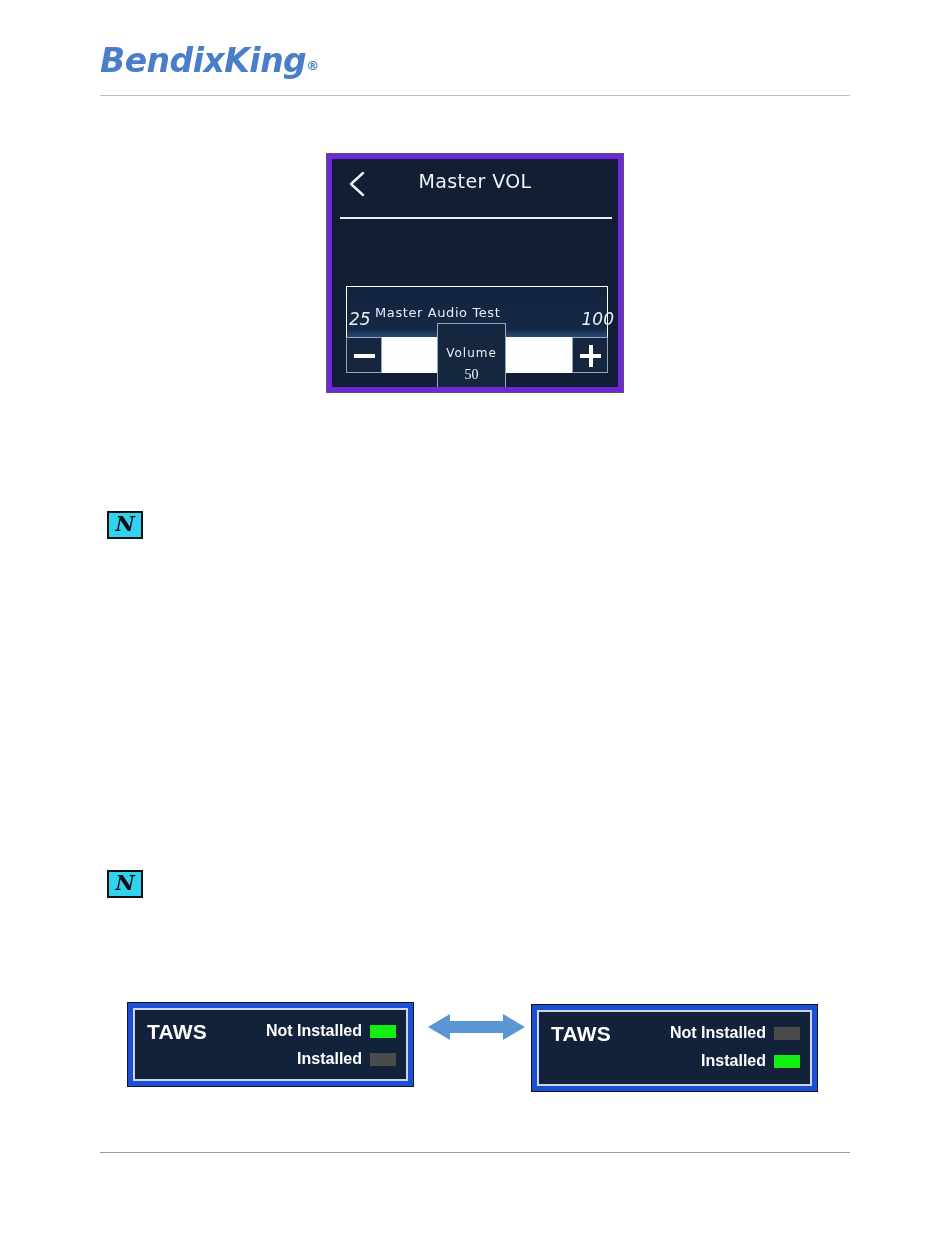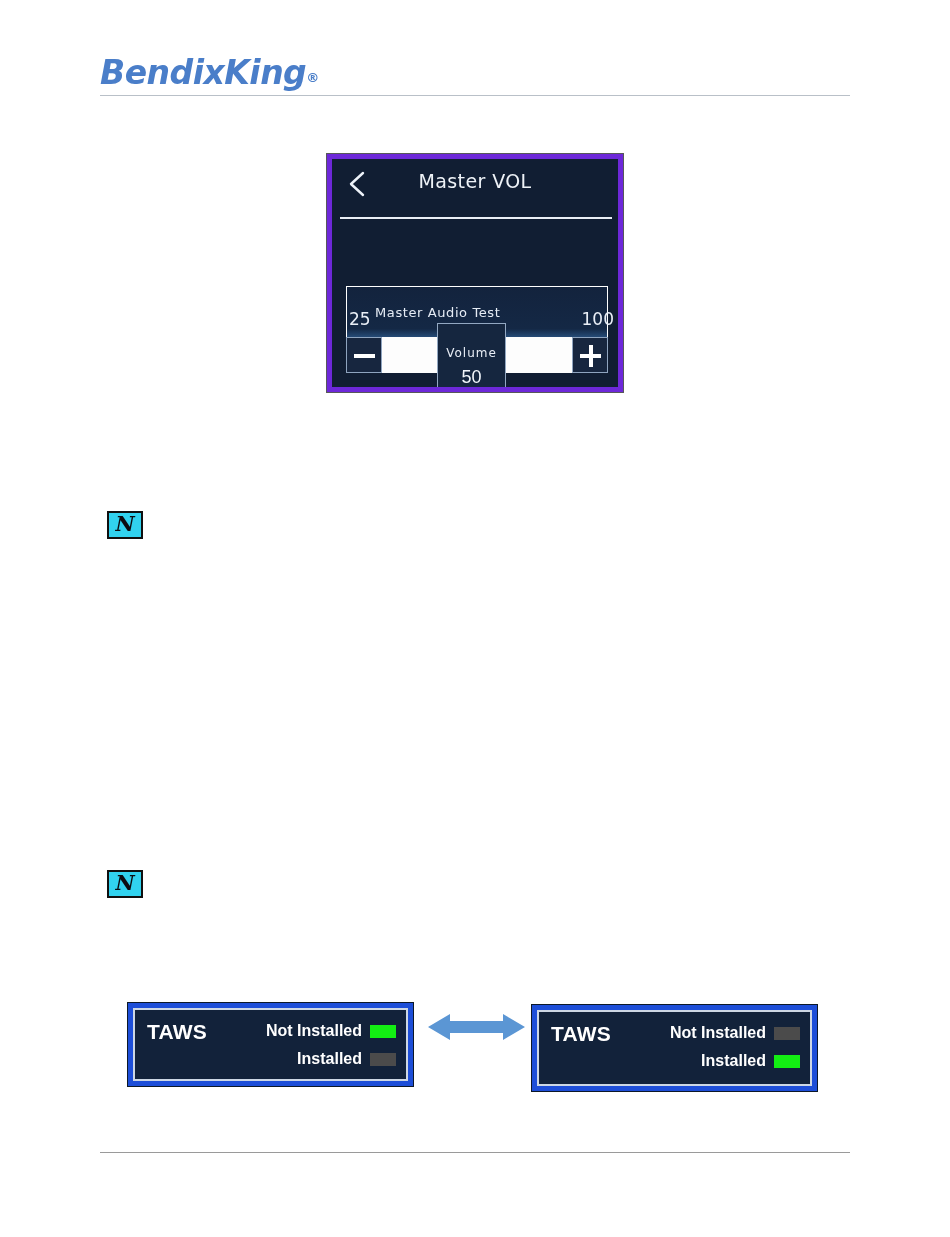--- a/index.html
+++ b/index.html
@@ -12,21 +12,21 @@
     height: 1237px;
     position: relative;
     font-family: "Liberation Sans", sans-serif;
     overflow: hidden;
   }
 
   
   .page-header {
     position: absolute;
     left: 100px;
-    top: 52px;
+    top: 40px;
     width: 750px;
     height: 52px;
   }
   .brand-logo {
     font-family: "DejaVu Sans", sans-serif;
     font-size: 33px;
     font-weight: bold;
     font-style: italic;
     letter-spacing: -0.5px;
     color: #4a7ec9;
@@ -120,20 +120,21 @@
     font-size: 13px;
     font-family: "DejaVu Sans", sans-serif;
     letter-spacing: 0.6px;
   }
   .dev-scale-min, .dev-scale-max {
     position: absolute;
     top: 150px;
     color: #e9eef6;
     font-size: 17px;
     font-family: "DejaVu Sans", sans-serif;
+    font-style: italic;
   }
   .dev-scale-min { left: 17px; }
   .dev-scale-max { right: 4px; }
   .dev-slider {
     position: absolute;
     left: 14px;
     top: 178px;
     width: 262px;
     height: 36px;
   }
@@ -197,22 +198,22 @@
   .dev-thumb-label {
     margin-top: 22px;
     color: #e9eef6;
     font-size: 12px;
     font-family: "DejaVu Sans", sans-serif;
     letter-spacing: 1px;
   }
   .dev-thumb-value {
     margin-top: 7px;
     color: #f2f6fb;
-    font-size: 18px;
-    font-family: Liberation Sans, sans-serif;
+    font-size: 14px;
+    font-family: Liberation Serif, serif;
   }
 
   
   .note-icon {
     position: absolute;
     width: 36px;
     height: 28px;
     background: #31d2ef;
     border: 2px solid #101010;
     box-sizing: border-box;

